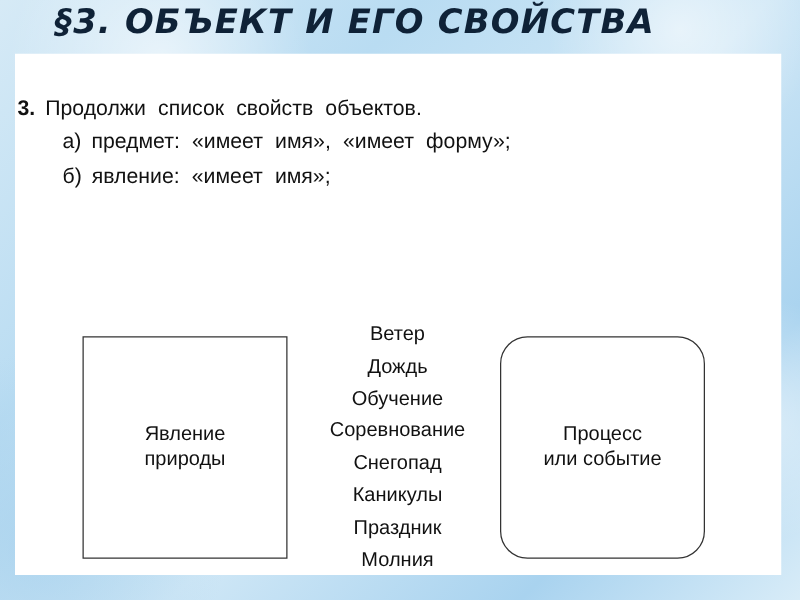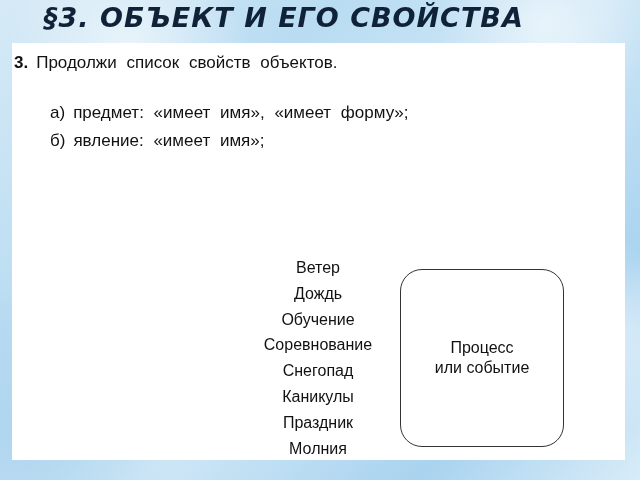--- a/index.html
+++ b/index.html
@@ -22,21 +22,21 @@
     font-weight: bold; font-style: italic;
     font-size: 27px; letter-spacing: 1px;
     color: #0f2237;
     white-space: nowrap;
   }
   .panel {
     position: absolute; left: 12px; top: 43px; width: 613px; height: 417px;
     background: #ffffff;
   }
   .task {
-    position: absolute; font-size: 17px; color: #111; white-space: nowrap;
+    position: absolute; font-size: 17px; color: #111; white-space: nowrap; margin-top: 24px;
   }
   .task .num { font-weight: bold; margin-right: 8px; }
   .task .txt { word-spacing: 5px; }
   .sub {
     position: absolute; left: 38px; font-size: 17px; color: #111; white-space: nowrap;
     word-spacing: 5px;
   }
   .sub .lbl { margin-right: 8px; }
   .blank {
     display: inline-block; width: 258px; border-bottom: 1.5px solid #333;
@@ -68,20 +68,26 @@
   </div>
 
   <div class="sub" style="top:60px;">
     <span class="lbl">а)</span><span>предмет: «имеет имя», «имеет форму»;</span>
   </div>
   <div class="sub" style="top:88px;">
     <span class="lbl">б)</span><span>явление: «имеет имя»;</span>
   </div>
 
 
+  <div class="box" style="left:54px; top:226px; width:162px; height:176px;">
+    <div>
+      <span>Явление</span>
+      <span>природы</span>
+    </div>
+  </div>
 
   <div class="words">
     <div>Ветер</div>
     <div>Дождь</div>
     <div>Обучение</div>
     <div>Соревнование</div>
     <div>Снегопад</div>
     <div>Каникулы</div>
     <div>Праздник</div>
     <div>Молния</div>

